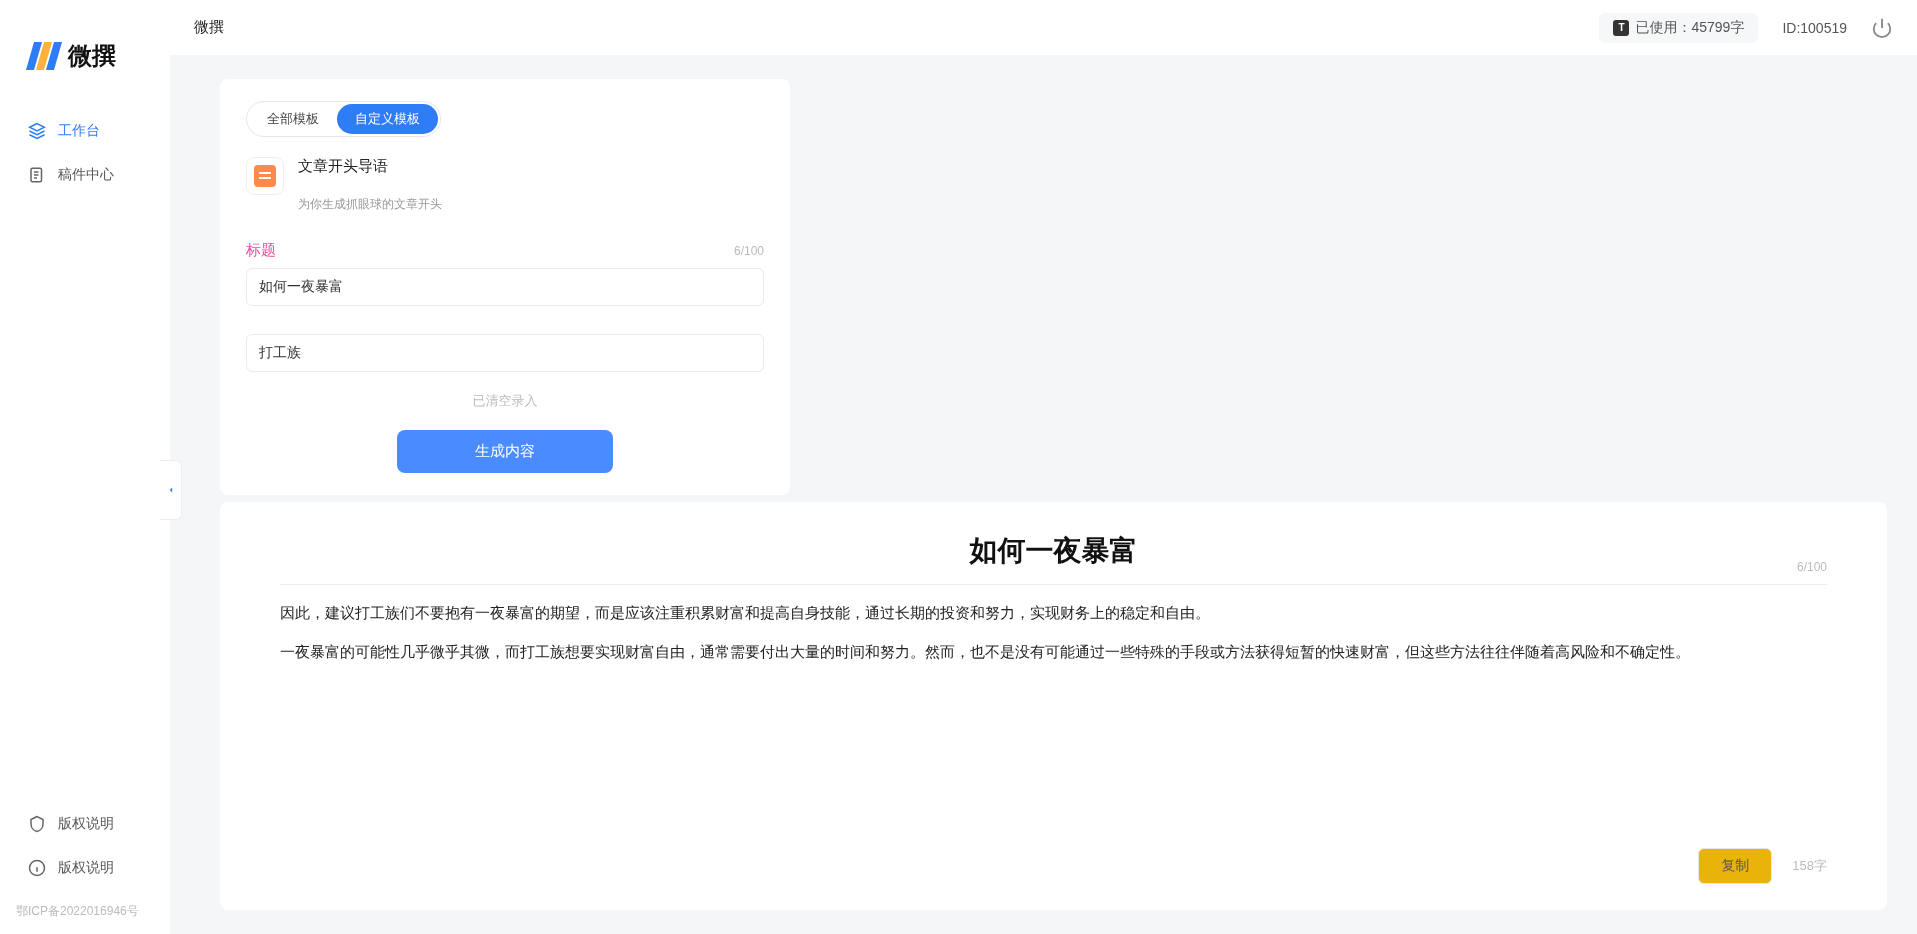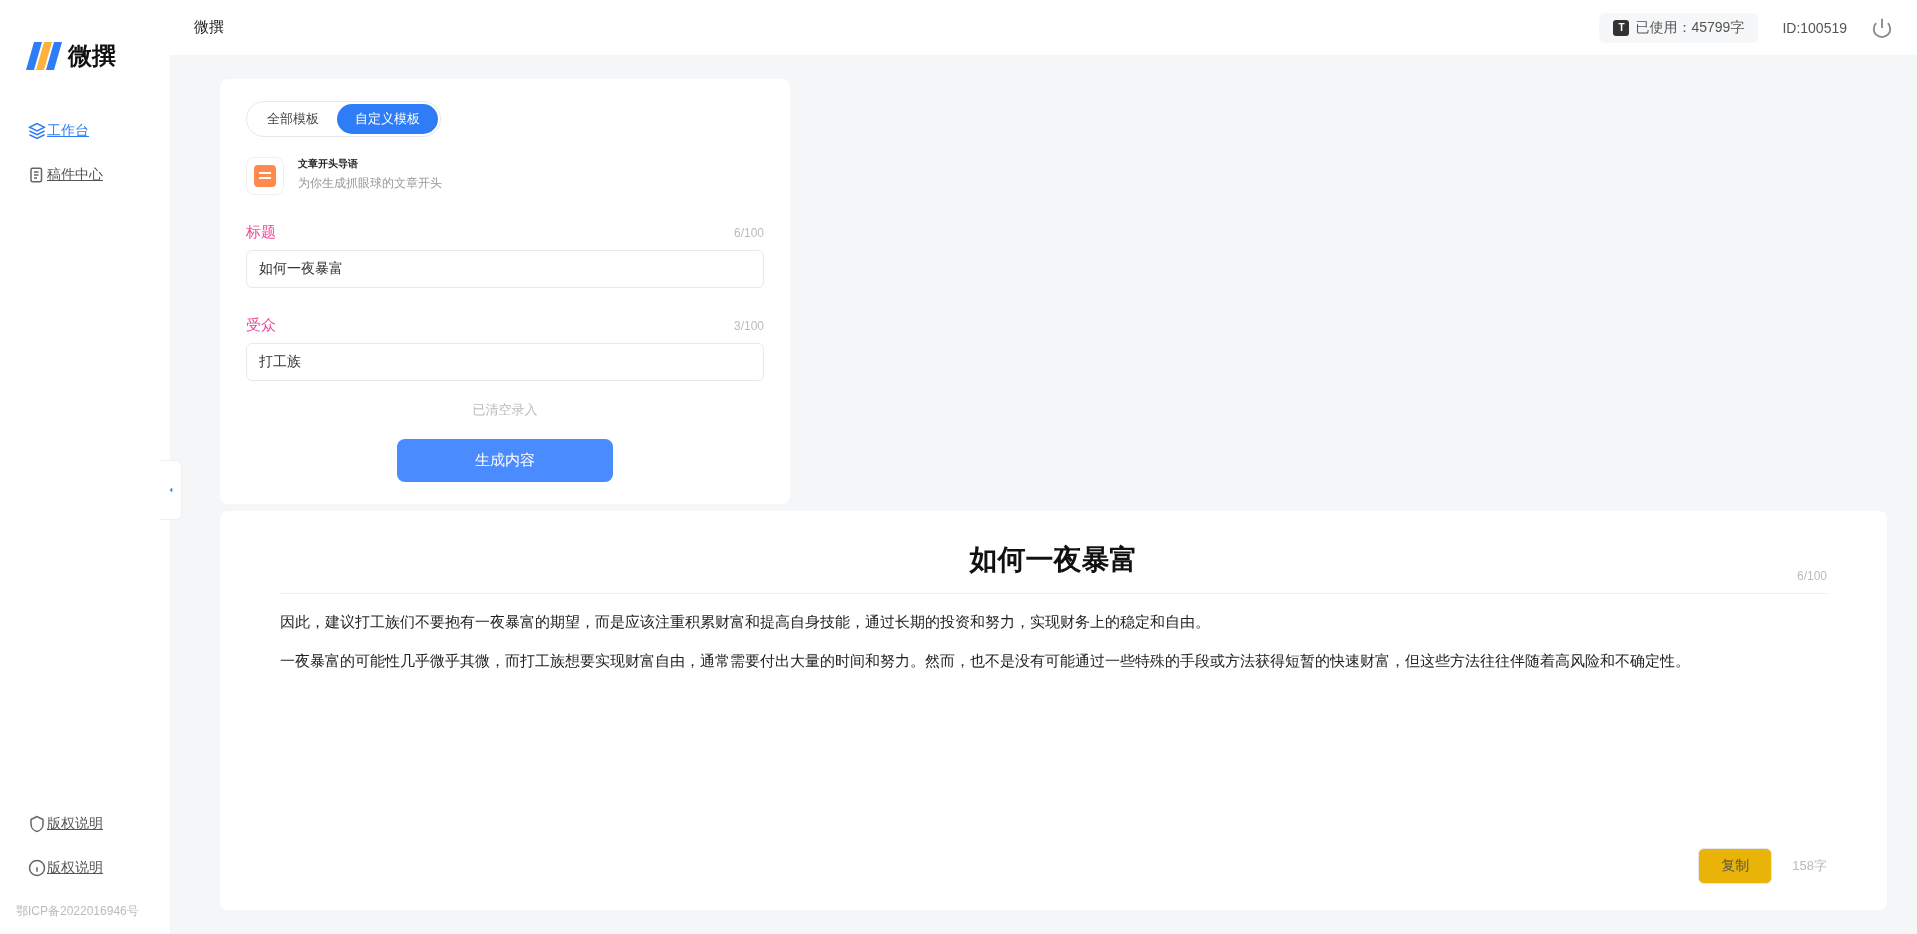--- a/index.html
+++ b/index.html
@@ -8,21 +8,21 @@
 
 .sidebar { position:absolute; left:0; top:0; width:170px; height:100%; background:#fff; display:flex; flex-direction:column; }
 .logo-wrap { padding:40px 20px 40px 30px; display:flex; align-items:center; gap:10px; }
 .logo-mark { display:flex; gap:2px; }
 .logo-mark span { display:inline-block; width:8px; height:28px; transform:skewX(-16deg); }
 .logo-mark span:nth-child(1){ background:#2e7cf6; }
 .logo-mark span:nth-child(2){ background:#ffb13d; }
 .logo-mark span:nth-child(3){ background:#2e7cf6; }
 .logo-text { font-size:24px; font-weight:700; color:#111; }
 .nav { padding:0 12px; }
-.nav-item { display:flex; align-items:flex-end; gap:1px; padding:10px 16px; border-radius:6px; color:#555; cursor:pointer; margin-bottom:6px;text-decoration:underline; }
+.nav-item { display:flex; align-items:flex-end; gap:12px; padding:10px 16px; border-radius:6px; color:#555; cursor:pointer; margin-bottom:6px; }
 .nav-item.active { color:#2e7cf6; }
 .nav-item .ico { width:18px; height:18px; display:flex; align-items:center; justify-content:center; }
 .nav-item .ico svg { width:18px; height:18px; }
 .sidebar-bottom { margin-top:auto; padding:0 12px 10px; }
 .icp { font-size:12px; color:#bbb; padding:0 16px 14px; }
 
 
 .notch { position:absolute; left:160px; top:460px; width:22px; height:60px; background:#fff; border-radius:0 6px 6px 0; border:1px solid #eee; border-left:none; display:flex; align-items:center; justify-content:center; cursor:pointer; z-index:5; }
 .notch svg { width:10px; height:10px; color:#2e7cf6; }
 
@@ -41,21 +41,21 @@
 .seg { display:inline-flex; background:#fff; border:1px solid #e5e7eb; border-radius:20px; padding:2px; width:max-content; }
 .seg-item { padding:6px 18px; border-radius:18px; font-size:13px; color:#444; cursor:pointer; }
 .seg-item.active { background:#2e7cf6; color:#fff; }
 
 .tmpl-head { display:flex; gap:14px; margin-top:20px; align-items:flex-start; }
 .tmpl-icon { width:38px; height:38px; border-radius:8px; border:1px solid #eee; display:flex; align-items:center; justify-content:center; }
 .tmpl-icon-inner { width:22px; height:22px; background:#ff8a4c; border-radius:4px; position:relative; }
 .tmpl-icon-inner::before, .tmpl-icon-inner::after { content:""; position:absolute; background:#fff; height:2px; left:5px; right:5px; }
 .tmpl-icon-inner::before { top:7px; }
 .tmpl-icon-inner::after { top:12px; }
-.tmpl-title { font-size:10px; font-weight:700; color:#222; margin-bottom:4px; }
+.tmpl-title { font-size:15px; font-weight:400; color:#222; margin-bottom:20px; }
 .tmpl-desc { font-size:12px; color:#999;font-family:Liberation Mono, monospace; }
 
 .field-block { margin-top:28px; }
 .field-label-row { display:flex; justify-content:space-between; align-items:center; margin-bottom:8px; }
 .field-label { font-size:15px; color:#ec4899; }
 .field-count { font-size:12px; color:#bbb; }
 .field-input { width:100%; border:1px solid #e8eaec; border-radius:6px; padding:10px 12px; font-size:14px; color:#333; outline:none; }
 .clear-line { text-align:center; color:#bbb; font-size:13px; margin-top:20px; cursor:pointer; }
 
 .gen-wrap { margin-top:auto; display:flex; justify-content:center; padding-top:20px; }
@@ -168,24 +168,20 @@
 
     <div class="field-block">
       <div class="field-label-row">
         <div class="field-label">标题</div>
         <div class="field-count">6/100</div>
       </div>
       <input class="field-input" value="如何一夜暴富" style="">
     </div>
 
     <div class="field-block">
-      <div class="field-label-row">
-        <div class="field-label">受众</div>
-        <div class="field-count">3/100</div>
-      </div>
       <input class="field-input" value="打工族" style="">
     </div>
 
     <div class="clear-line">已清空录入</div>
 
     <div class="gen-wrap">
       <button class="gen-btn">生成内容</button>
     </div>
   </div>
 

